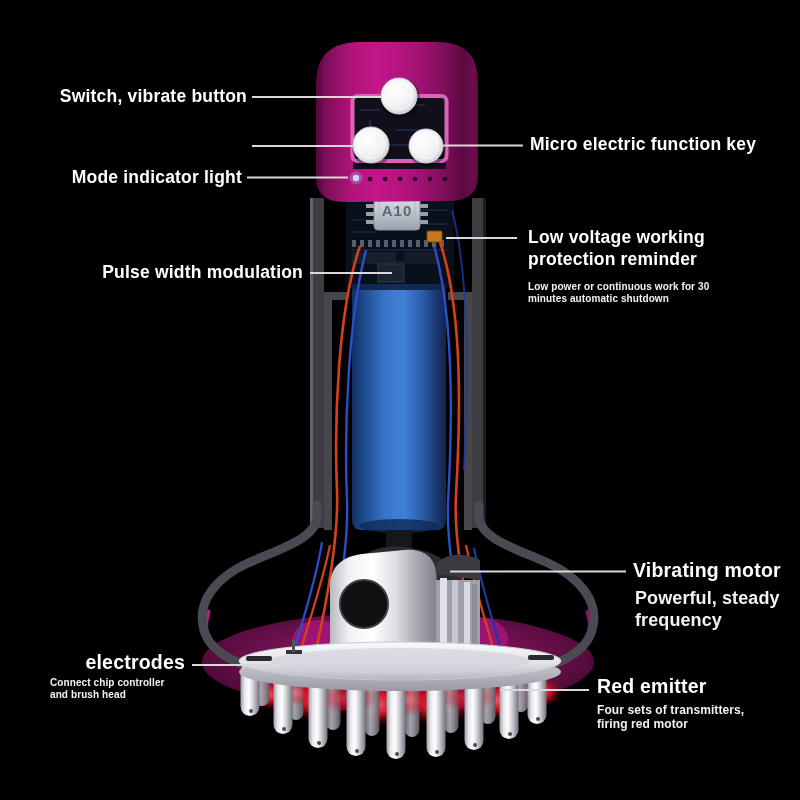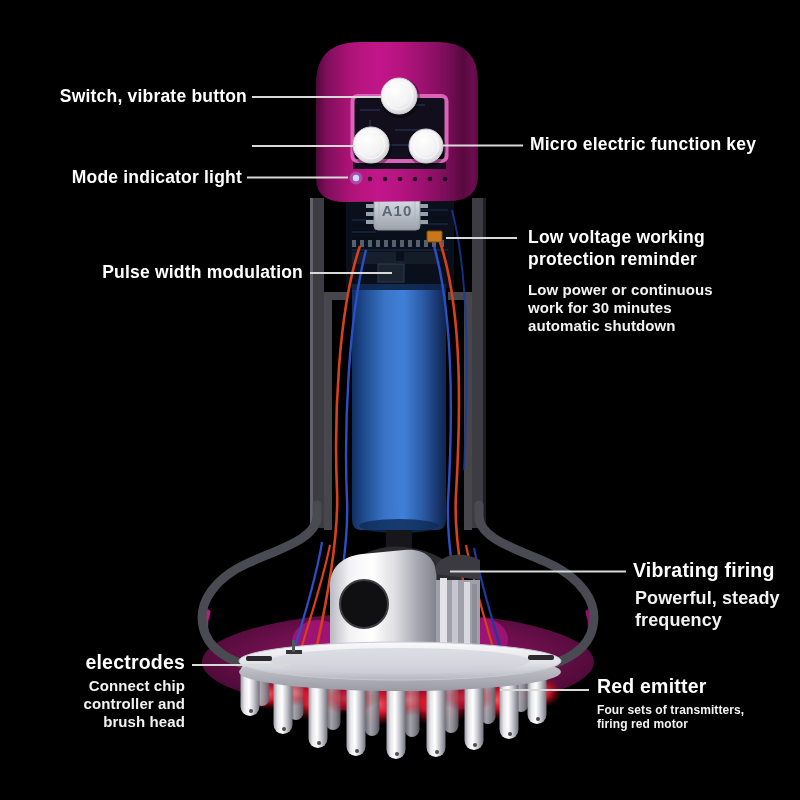--- a/index.html
+++ b/index.html
@@ -3,23 +3,23 @@
 <meta charset="utf-8">
 <style>
   html,body{margin:0;padding:0;background:#000;}
   .canvas{position:relative;width:800px;height:800px;background:#000;overflow:hidden;
           font-family:"Liberation Sans",sans-serif;}
   .canvas svg{position:absolute;left:0;top:0;}
   .lbl{position:absolute;color:#ffffff;font-weight:700;font-size:17.5px;
        letter-spacing:.2px;white-space:nowrap;}
   .lbl.big{font-size:19.5px;}
   .lbl.wrap{white-space:normal;line-height:1.25;}
-  .sub{position:absolute;color:#f2f2f2;font-weight:700;font-size:15px;
+  .sub{position:absolute;color:#f2f2f2;font-weight:700;font-size:10px;
        line-height:1.2;letter-spacing:.1px;}
-  .right-align{text-align:right;}
+  .right-align{text-align:left;}
 </style>
 </head>
 <body>
 
 <div class="canvas">
 
 <svg width="800" height="800" viewBox="0 0 800 800">
   <defs>
     <linearGradient id="capGrad" x1="0" y1="0" x2="1" y2="0">
       <stop offset="0" stop-color="#4f0839"></stop>
@@ -304,21 +304,21 @@
 
 <div class="lbl right-align" style="right:558px;top:167px;">Mode indicator light</div>
 
 <div class="lbl" style="left:530px;top:134px;">Micro electric function key</div>
 
 <div class="lbl wrap" style="left:528px;top:227px;width:190px;">Low voltage working protection reminder</div>
 <div class="sub" style="left:528px;top:281px;width:205px;">Low power or continuous work for 30 minutes automatic shutdown</div>
 
 <div class="lbl right-align" style="right:497px;top:262px;margin-left:37px;">Pulse width modulation</div>
 
-<div class="lbl big" style="left:633px;top:559px;">Vibrating firing</div>
+<div class="lbl big" style="left:633px;top:559px;">Vibrating motor</div>
 <div class="sub" style="left:635px;top:588px;font-size:18px;">Powerful, steady frequency</div>
 
 <div class="lbl big right-align" style="right:615px;top:651px;">electrodes</div>
 <div class="sub right-align" style="right:615px;top:677px;width:135px;">Connect chip controller and brush head</div>
 
 <div class="lbl big" style="left:597px;top:675px;">Red emitter</div>
 <div class="sub" style="left:597px;top:703px;width:155px;font-size:12px;">Four sets of transmitters, firing red motor</div>
 
 </div>
 

